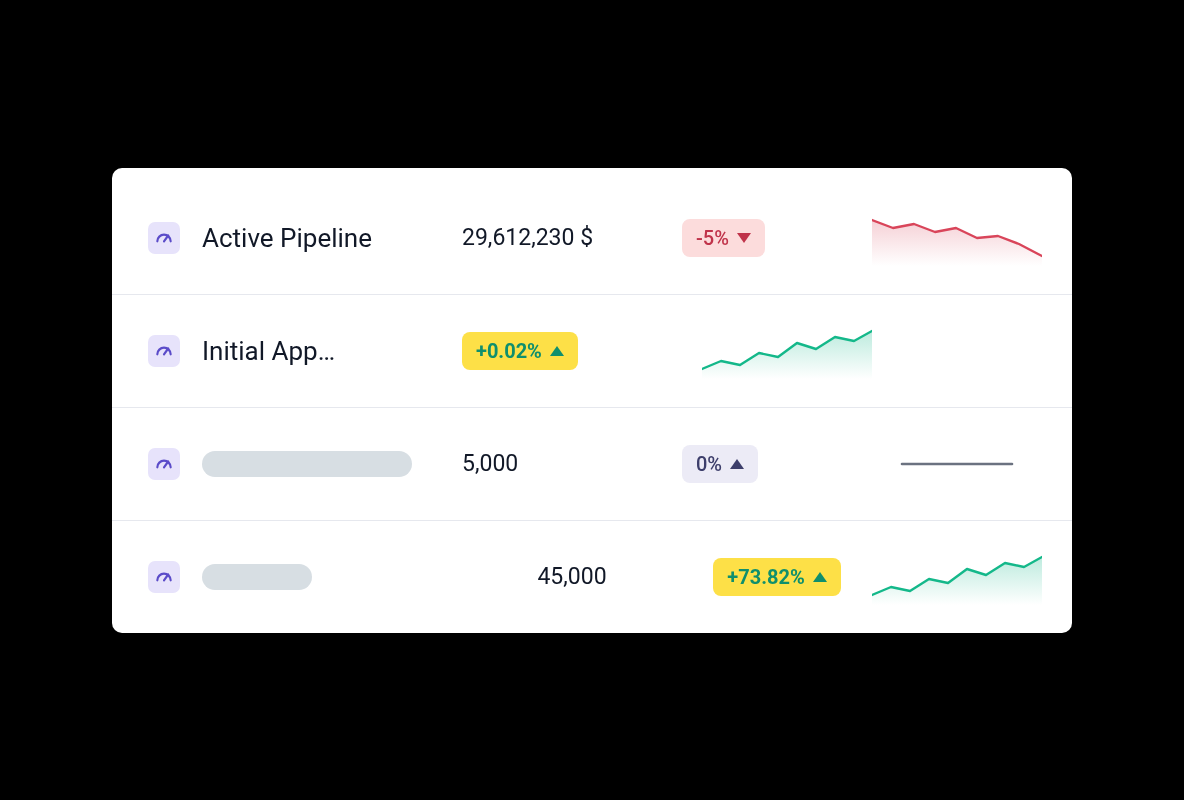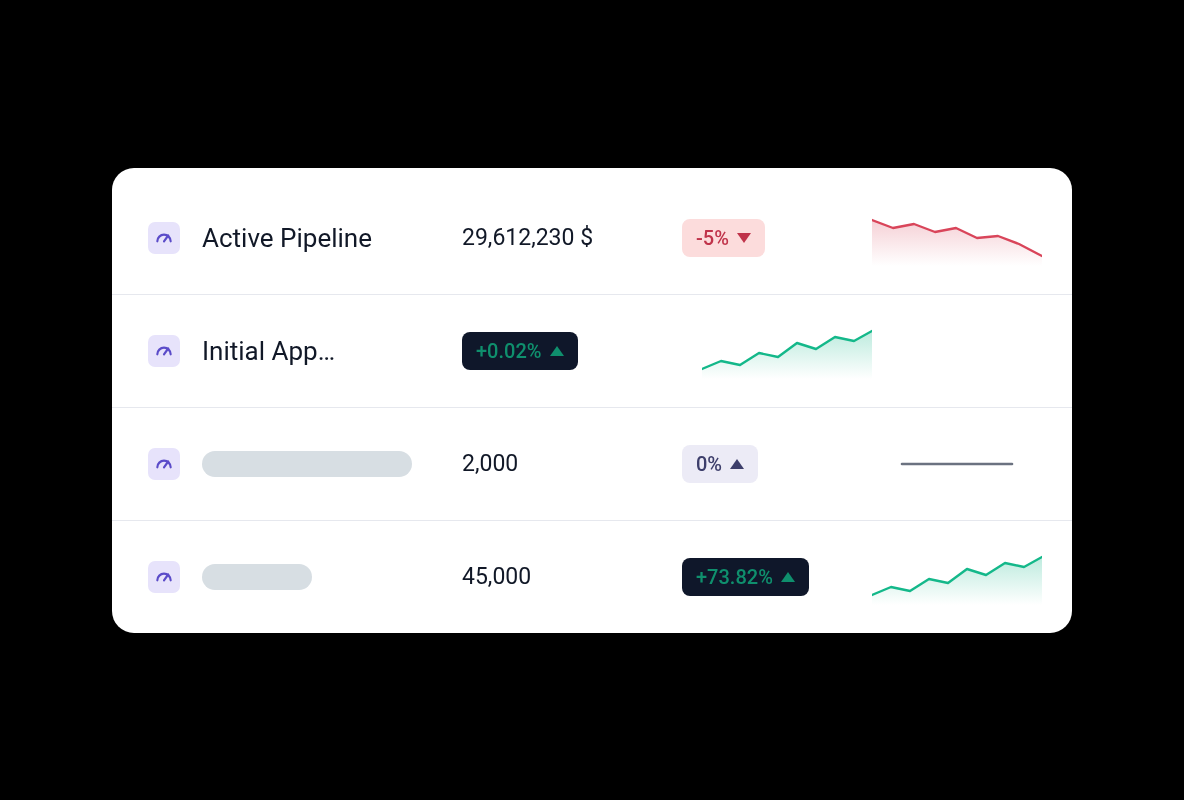--- a/index.html
+++ b/index.html
@@ -7,33 +7,33 @@
   body {
     background: #000;
     font-family: -apple-system, BlinkMacSystemFont, "Segoe UI", Roboto, sans-serif;
     display: flex;
     align-items: center;
     justify-content: center;
   }
   .card {
     width: 960px;
     background: #fff;
-    border-radius: 22px;
+    border-radius: 10px;
     box-shadow: 0 18px 40px rgba(0,0,0,0.55);
     overflow: hidden;
     padding: 14px 0 0 0;
   }
   .row {
     display: grid;
     grid-template-columns: 44px 270px 220px 190px 1fr;
     align-items: center;
     padding: 28px 36px;
     border-bottom: 1px solid #e6e8ee;
   }
-  .row:last-child { border-bottom: none; }
+  .row:last-child { border-bottom: none; text-align: center; }
   .icon-box {
     width: 32px;
     height: 32px;
     border-radius: 7px;
     background: #e7e3fb;
     display: flex;
     align-items: center;
     justify-content: center;
   }
   .metric-label {
@@ -63,21 +63,21 @@
     display: inline-flex;
     align-items: center;
     gap: 8px;
     padding: 7px 14px;
     border-radius: 8px;
     font-size: 20px;
     font-weight: 500;
     width: fit-content;
   }
   .badge-down { background: #fcdcdc; color: #c0334a; }
-  .badge-up   { background: #0f172a; color: #0f8f6d; }
+  .badge-up   { background: #fde047; color: #0f8f6d; font-weight: bold; }
   .badge-flat { background: #ecebf6; color: #3d3e6b; }
   .tri {
     width: 0; height: 0;
     border-left: 7px solid transparent;
     border-right: 7px solid transparent;
   }
   .tri-down { border-top: 10px solid currentColor; }
   .tri-up   { border-bottom: 10px solid currentColor; }
   .spark-cell { display:flex; align-items:center; justify-content:flex-end; }
   .spark { width: 170px; height: 56px; }
@@ -147,21 +147,21 @@
   <div class="row">
     <div class="icon-box">
       <svg width="20" height="20" viewBox="0 0 24 24" fill="none">
         <path d="M4 16a8 8 0 0 1 16 0" stroke="#5b4cc9" stroke-width="2.6" stroke-linecap="round"></path>
         <path d="M12 16 L17 9" stroke="#5b4cc9" stroke-width="2.6" stroke-linecap="round"></path>
       </svg>
     </div>
     <div>
       <div class="placeholder-pill ph-wide"></div>
     </div>
-    <div class="metric-value">2,000</div>
+    <div class="metric-value">5,000</div>
     <div>
       <span class="badge badge-flat">
         <span>0%</span>
         <span class="tri tri-up"></span>
       </span>
     </div>
     <div class="spark-cell">
       <svg class="spark" viewBox="0 0 170 56" preserveAspectRatio="none">
         <path d="M30 28 L140 28" stroke="#6b7280" stroke-width="2.6" fill="none" stroke-linecap="round"></path>
       </svg>

